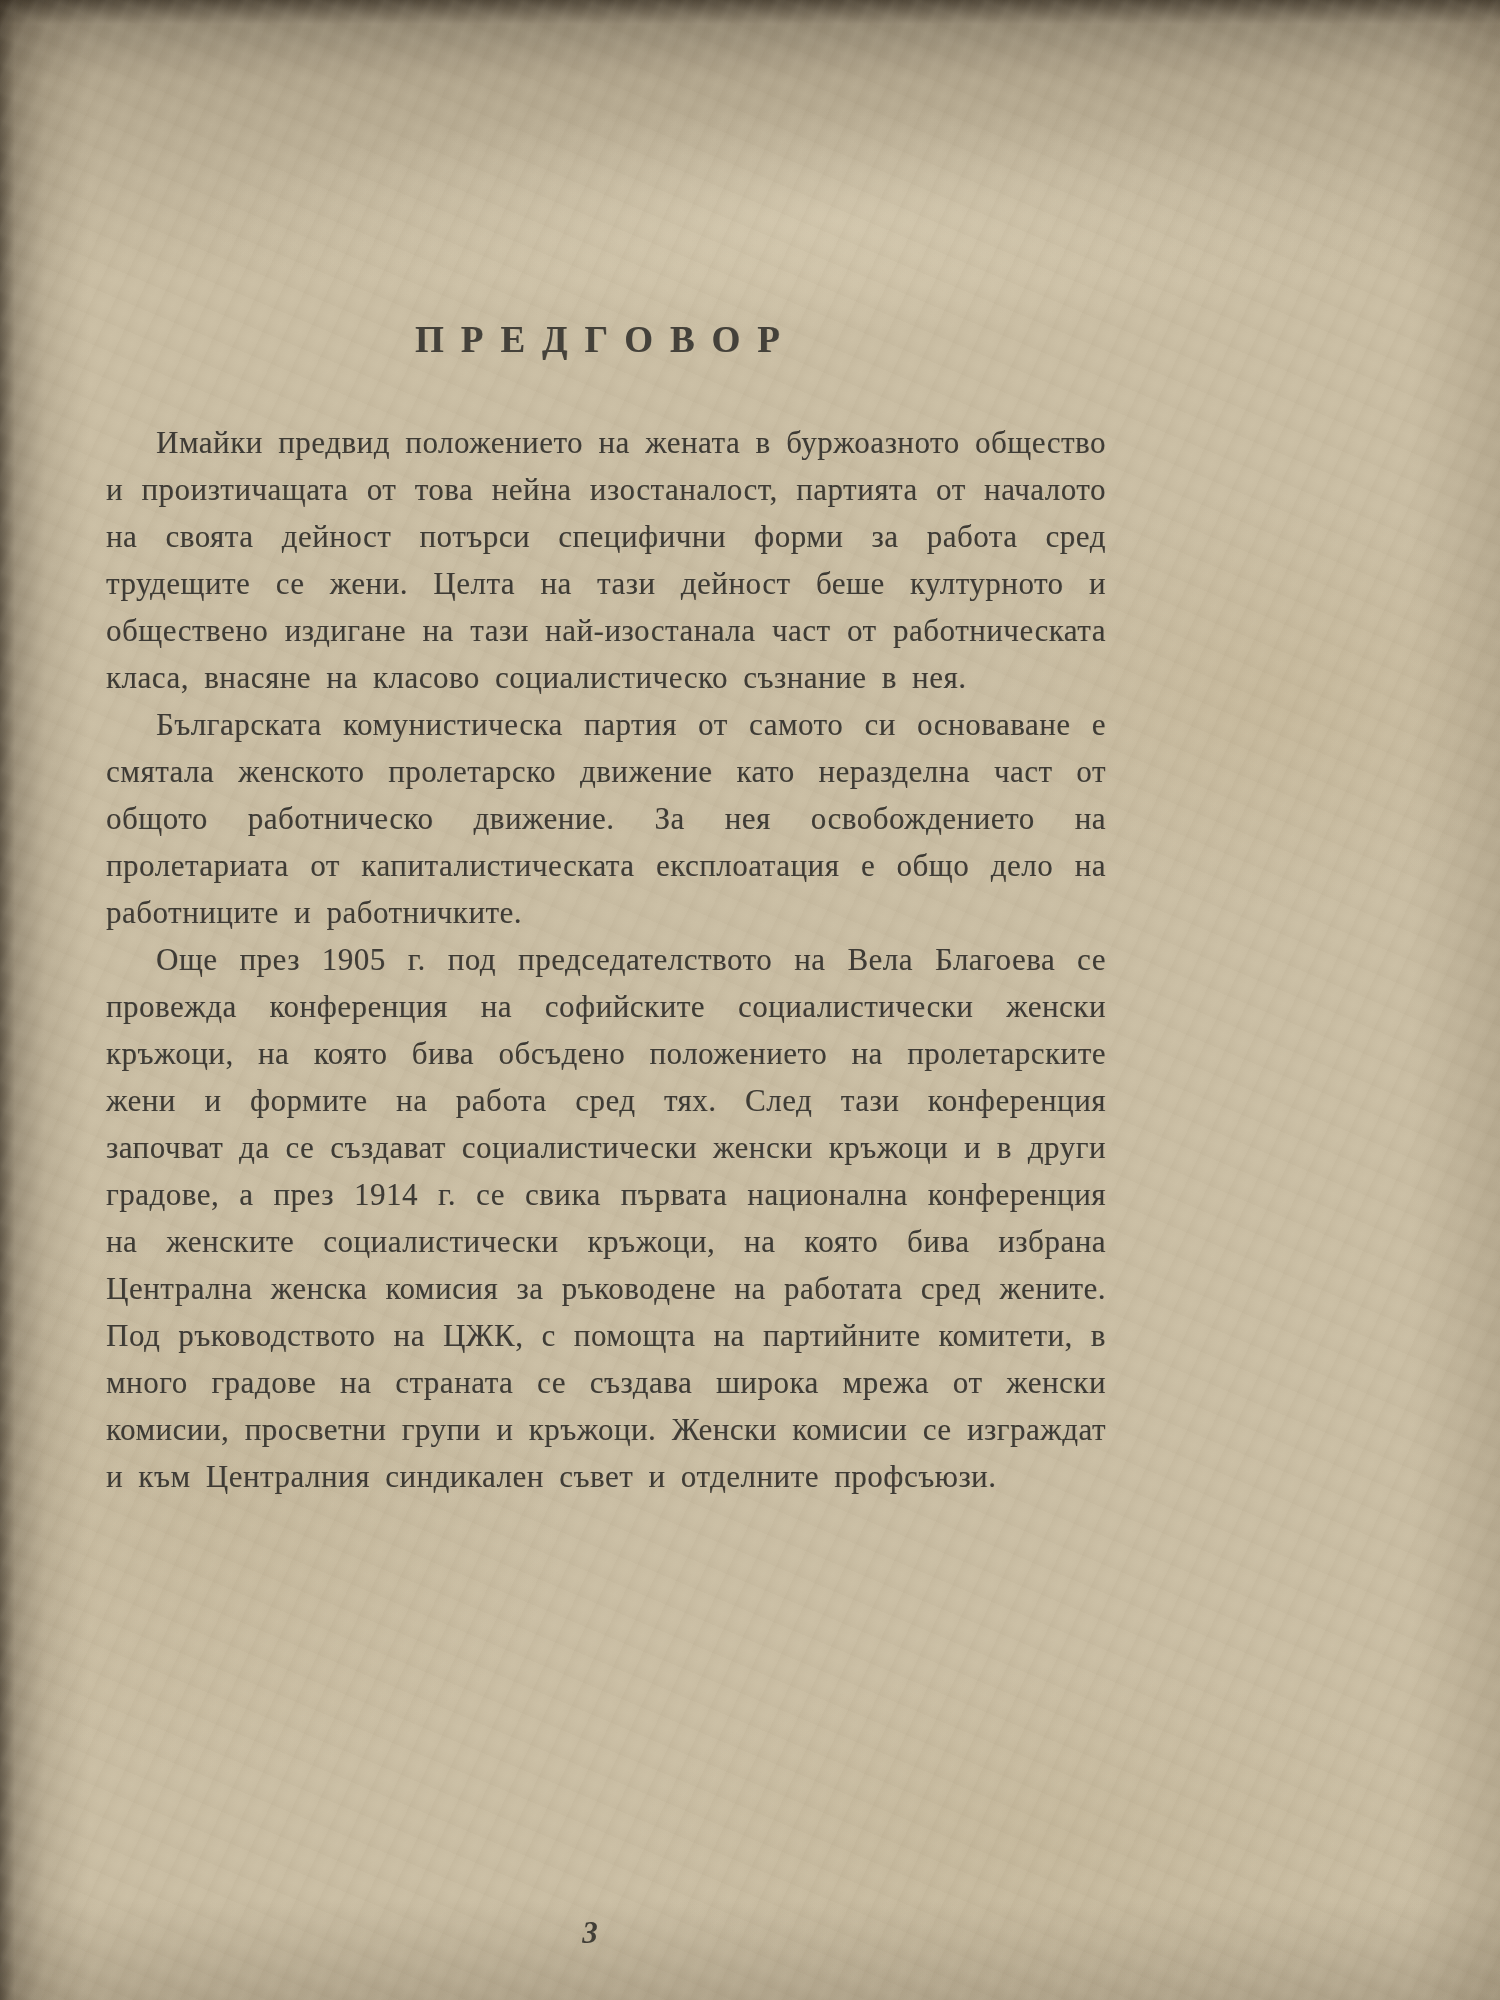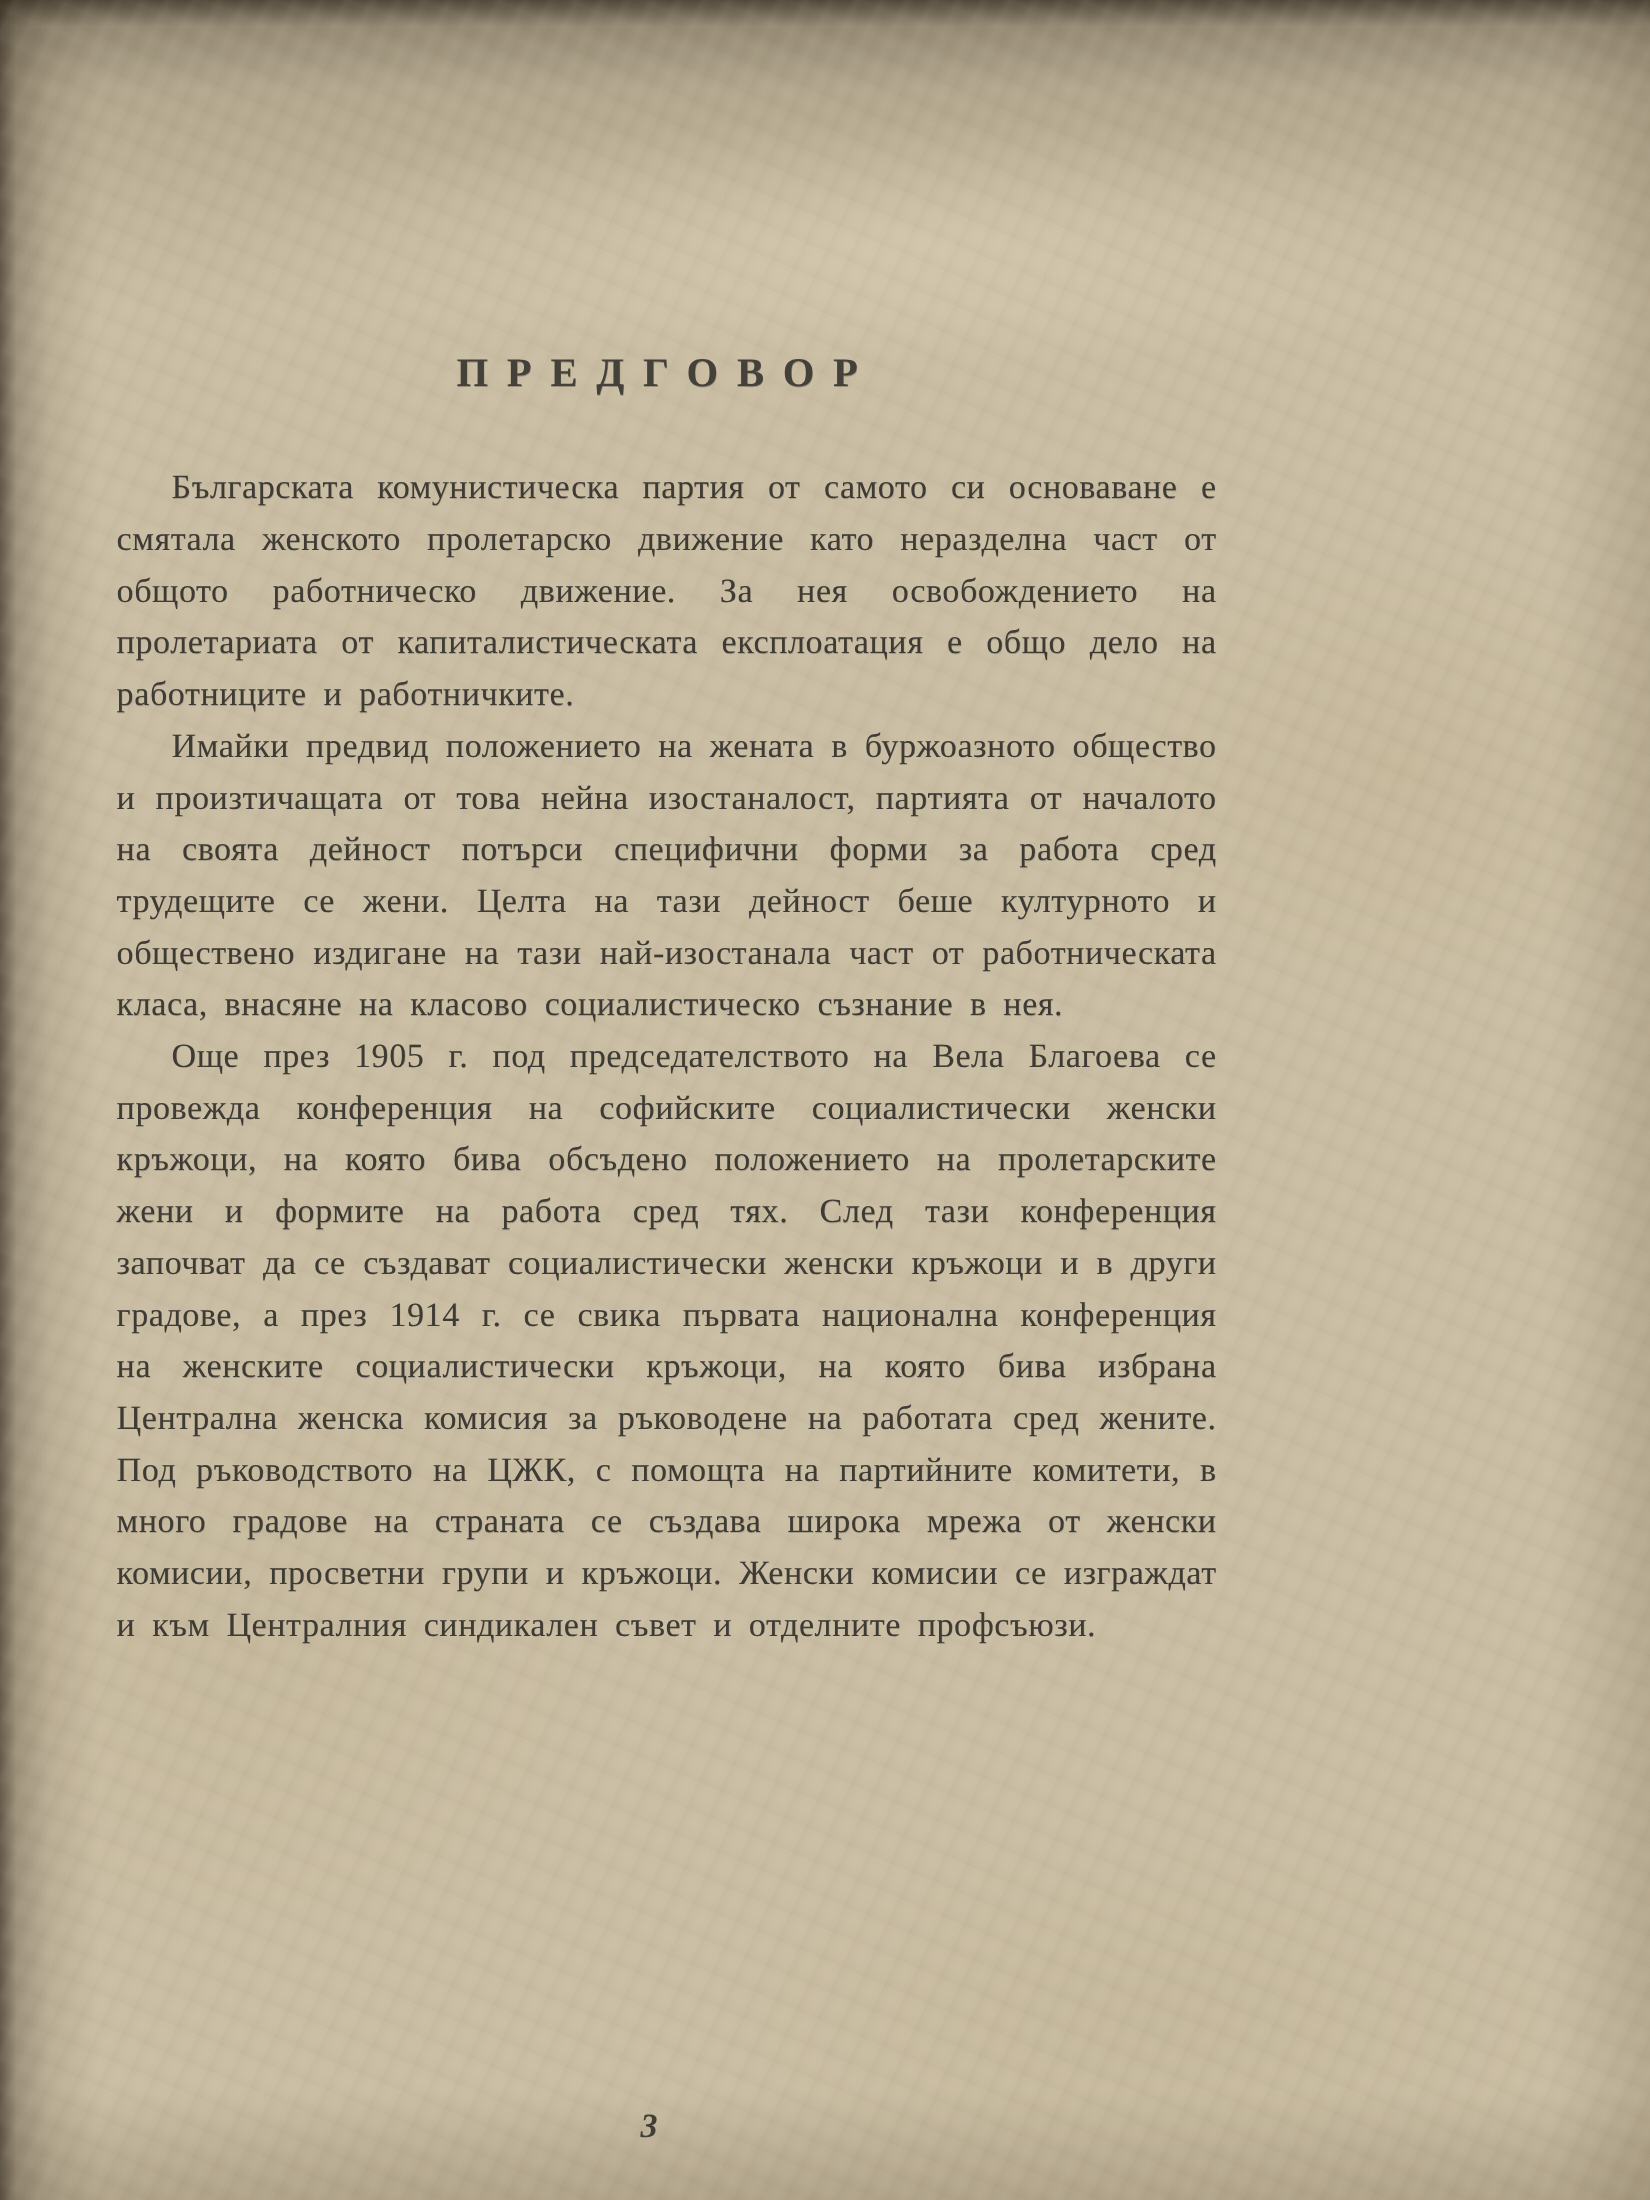--- a/index.html
+++ b/index.html
@@ -85,19 +85,19 @@
     color: #413e37;
   }
 </style>
 </head>
 <body>
 
 <div class="scan">
   <div class="text-block">
     <div class="title" style="letter-spacing:17px;text-align:center;">ПРЕДГОВОР</div>
     <div class="body-text">
+      <p>Имайки предвид положението на жената в буржоазното общество и произтичащата от това нейна изостаналост, партията от началото на своята дейност потърси специфични форми за работа сред трудещите се жени. Целта на тази дейност беше културното и обществено издигане на тази най-изостанала част от работническата класа, внасяне на класово социалистическо съзнание в нея.</p>
       <p>Българската комунистическа партия от самото си основаване е смятала женското пролетарско движение като неразделна част от общото работническо движение. За нея освобождението на пролетариата от капиталистическата експлоатация е общо дело на работниците и работничките.</p>
-      <p>Имайки предвид положението на жената в буржоазното общество и произтичащата от това нейна изостаналост, партията от началото на своята дейност потърси специфични форми за работа сред трудещите се жени. Целта на тази дейност беше културното и обществено издигане на тази най-изостанала част от работническата класа, внасяне на класово социалистическо съзнание в нея.</p>
       <p>Още през 1905 г. под председателството на Вела Благоева се провежда конференция на софийските социалистически женски кръжоци, на която бива обсъдено положението на пролетарските жени и формите на работа сред тях. След тази конференция започват да се създават социалистически женски кръжоци и в други градове, а през 1914 г. се свика първата национална конференция на женските социалистически кръжоци, на която бива избрана Централна женска комисия за ръководене на работата сред жените.  Под ръководството на ЦЖК, с помощта на партийните комитети, в много градове на страната се създава широка мрежа от женски комисии, просветни групи и кръжоци. Женски комисии се изграждат и към Централния синдикален съвет и отделните профсъюзи.</p>
     </div>
   </div>
   <div class="page-number">3</div>
 </div>
 
 </body></html>

